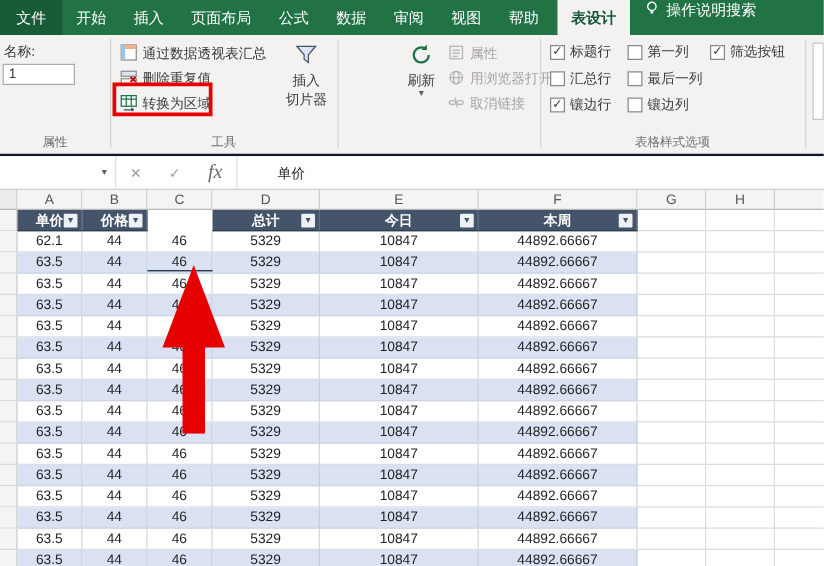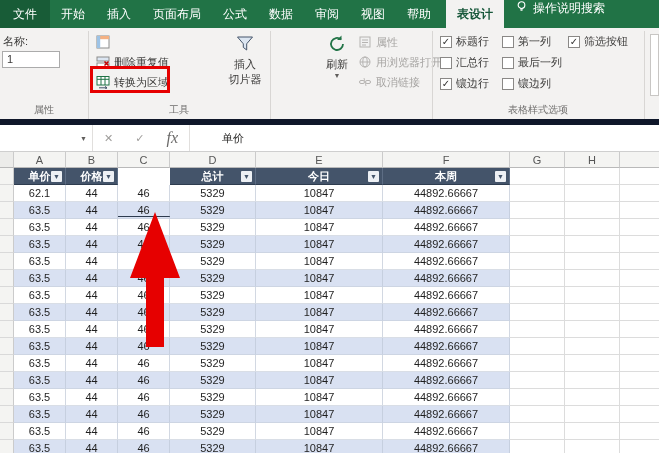--- a/index.html
+++ b/index.html
@@ -9,21 +9,21 @@
   
   .tabbar{position:absolute;left:0;top:0;width:659px;height:28px;background:#217346;
           display:flex;color:#fff;font-size:12px;white-space:nowrap;align-items:stretch}
   .tab{display:flex;align-items:center;padding:0 11px;cursor:default}
   .tab-file{background:#185c37;padding:0 13px}
   .tab-active{background:#f3f2f1;color:#17573a;margin-left:4px;font-weight:bold}
   .tellme{display:flex;align-items:flex-start;gap:5px;padding:0 9px;margin-left:2px}
 
   
   .ribbon{position:absolute;left:0;top:28px;width:659px;height:97px;background:#f3f2f1;
-          border-bottom:6px solid #0f172a;font-size:11px;color:#3b3a39}
+          border-bottom:2px solid #0f172a;font-size:11px;color:#3b3a39}
   .divv{position:absolute;top:3px;height:88px;width:1px;background:#d8d6d4}
   .gl{position:absolute;bottom:2px;font-size:10px;color:#6f6e6d;text-align:center}
   .sbtn{position:absolute;display:flex;align-items:center;gap:4px;height:18px;padding:0 2px;white-space:nowrap;cursor:default}
   .bigbtn{position:absolute;display:flex;flex-direction:column;align-items:center;white-space:nowrap;cursor:default}
   .icn{width:14px;height:14px;flex:0 0 14px;display:inline-block}
   .bigicn{width:22px;height:22px;margin-bottom:2px;display:inline-block}
   .gray{color:#a6a4a2}
   .caret{font-size:7px;color:#605e5c;line-height:1}
   .namein{position:absolute;left:2px;top:23px;width:58px;height:17px;border:1px solid #ababab;
           background:#fff;font-size:11px;padding:1px 4px;line-height:13px}
@@ -90,20 +90,21 @@
   <div class="divv" style="left:88px"></div>
 
   <div class="sbtn" style="left:94px;top:5px">
     <span class="icn">
       <svg viewBox="0 0 14 14" width="14" height="14">
           <rect x="1" y="1" width="12" height="12" fill="#fff" stroke="#8c8c8c"></rect>
           <rect x="1" y="1" width="12" height="3.2" fill="#f4b183"></rect>
           <rect x="1" y="1" width="3.2" height="12" fill="#9dc3e6"></rect>
         </svg>
     </span>
+    <span>通过数据透视表汇总</span>
   </div>
   <div class="sbtn" style="left:94px;top:25px">
     <span class="icn">
       <svg viewBox="0 0 14 14" width="14" height="14">
           <rect x="1" y="2" width="12" height="4" fill="#dce6f2" stroke="#8c8c8c"></rect>
           <rect x="1" y="8" width="12" height="4" fill="#fff" stroke="#8c8c8c"></rect>
           <path d="M8.5 6.5 L12.5 10.5 M12.5 6.5 L8.5 10.5" stroke="#c00000" stroke-width="1.5"></path>
         </svg>
     </span>
     <span>删除重复值</span>

